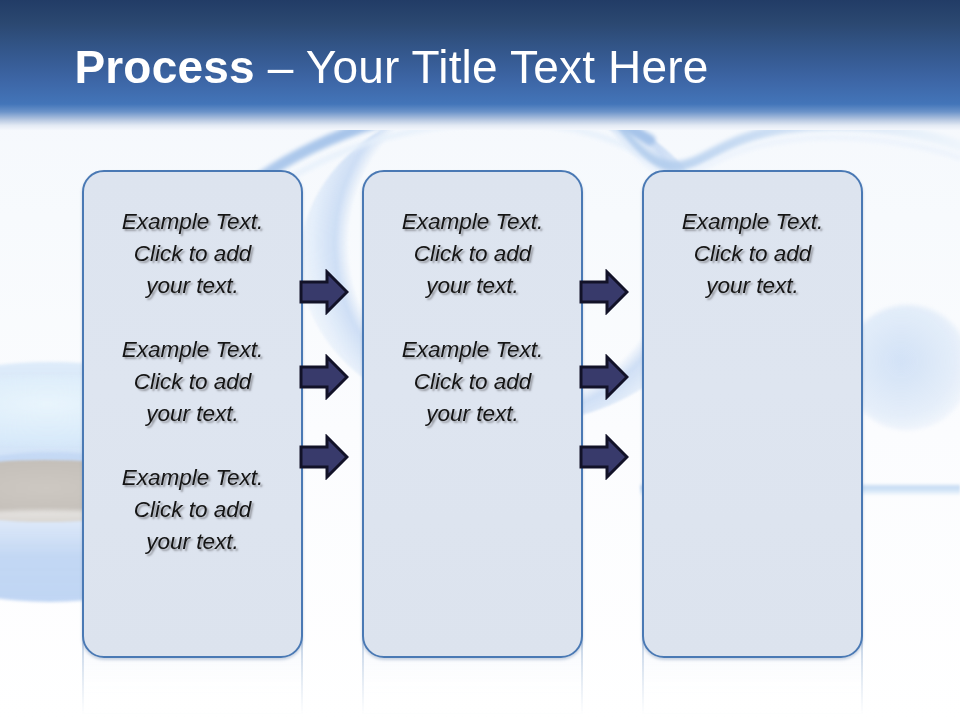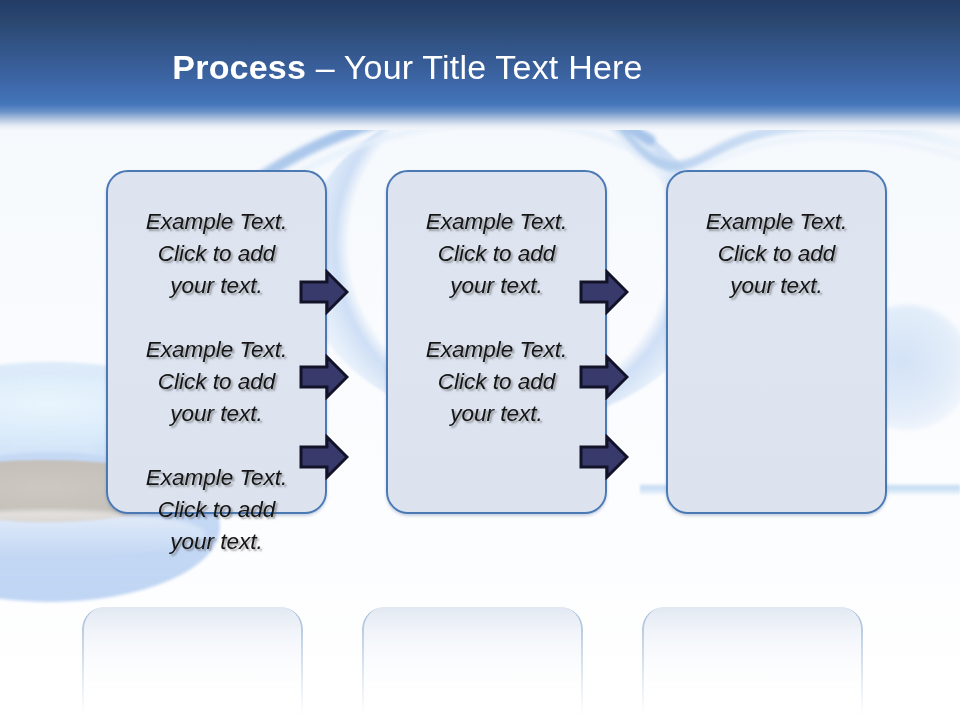--- a/index.html
+++ b/index.html
@@ -131,44 +131,43 @@
         #33568a 38%,
         #3d66a6 62%,
         #4375b9 80%,
         #6b93c9 86%,
         #b4c6e0 92%,
         #e3eaf4 96.5%,
         #f4f7fc 100%);
   }
   .header-title {
     position: absolute;
-    left: 16px; top: 46px;
+    left: 0; top: 46px;
     width: 783px;
     text-align: center;
     color: #ffffff;
-    font-size: 34px;
+    font-size: 46px;
     line-height: 42px;
     letter-spacing: 0.2px;
     white-space: nowrap;
   }
   .header-title .t-bold { font-weight: bold; }
   .header-title .t-rest { font-weight: normal; }
 
   
   .box {
     position: absolute;
     top: 170px;
     width: 221px;
-    height: 344px;
+    height: 488px;
     box-sizing: border-box;
     border: 2px solid #4a79b4;
     border-radius: 22px;
     background: linear-gradient(180deg, #dde4ef 0%, #dee5f0 45%, #dce3ee 100%);
     box-shadow: 0 2px 3px rgba(70,100,150,0.28);
-    margin-left: 24px;
   }
   .box-1 { left: 82px; }
   .box-2 { left: 362px; }
   .box-3 { left: 642px; }
 
   .box-inner {
     position: absolute;
     left: 14px;
     right: 14px;
     top: 34px;

